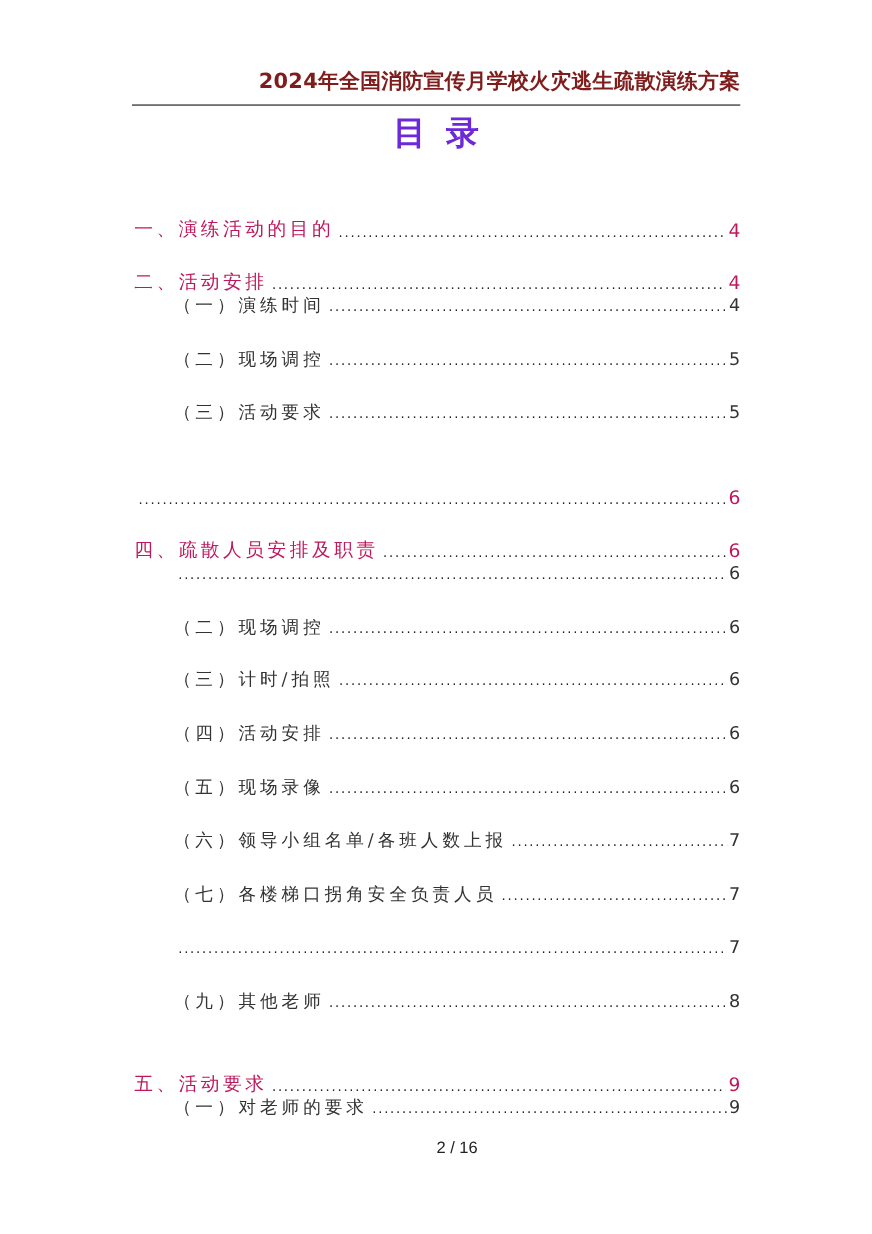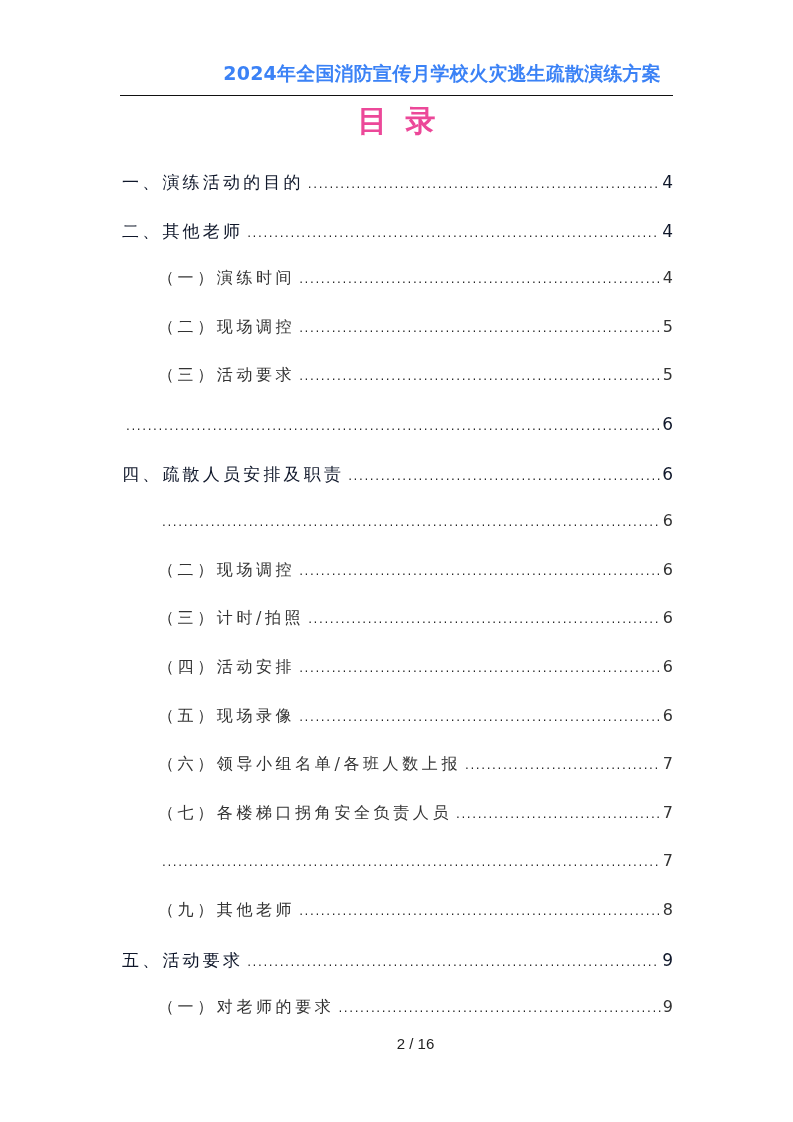--- a/index.html
+++ b/index.html
@@ -18,39 +18,39 @@
     .page-header {
       position: absolute;
       left: 120px;
       top: 60px;
       width: 553px;
       height: 35px;
       border-bottom: 1.5px solid #111111;
     }
     .page-header-title {
       position: absolute;
-      right: 12px;
+      right: 0;
       top: 1px;
       font-size: 19px;
       font-weight: bold;
       letter-spacing: 0.2px;
       white-space: nowrap;
-      color: #3b82f6;
+      color: #7f1d1d;
     }
     .toc-title {
       position: absolute;
       left: 0;
       width: 793px;
       top: 101px;
       text-align: center;
       font-size: 30px;
       font-weight: bold;
       letter-spacing: 18px;
       text-indent: 18px;
-      color: #ec4899;
+      color: #6d28d9;
     }
     .toc-list {
       position: absolute;
       left: 122px;
       top: 171px;
       width: 551px;
       margin: 0;
       padding: 0;
       list-style: none;
     }
@@ -58,21 +58,22 @@
       display: flex;
       align-items: baseline;
       height: 48.6px;
       font-family: "DejaVu Serif", "Liberation Serif", serif;
       white-space: nowrap;
       cursor: pointer;
     }
     .toc-entry.level-1 {
       font-size: 17px;
       letter-spacing: 3.2px;
-      color: #0f172a;
+      color: #be185d;
+      align-items: flex-end;
     }
     .toc-entry.level-2 {
       padding-left: 36px;
       font-size: 16px;
       letter-spacing: 3.6px;
       color: #333333;
     }
     .toc-label {
       flex: 0 0 auto;
     }
@@ -120,21 +121,21 @@
 
 <div class="toc-title">目录</div>
 
 <ul class="toc-list">
   <li class="toc-entry level-1">
     <span class="toc-label">一、演练活动的目的</span>
     <span class="toc-leader"></span>
     <span class="toc-page">4</span>
   </li>
   <li class="toc-entry level-1">
-    <span class="toc-label">二、其他老师</span>
+    <span class="toc-label">二、活动安排</span>
     <span class="toc-leader"></span>
     <span class="toc-page">4</span>
   </li>
   <li class="toc-entry level-2">
     <span class="toc-label">（一）演练时间</span>
     <span class="toc-leader"></span>
     <span class="toc-page">4</span>
   </li>
   <li class="toc-entry level-2">
     <span class="toc-label">（二）现场调控</span>

